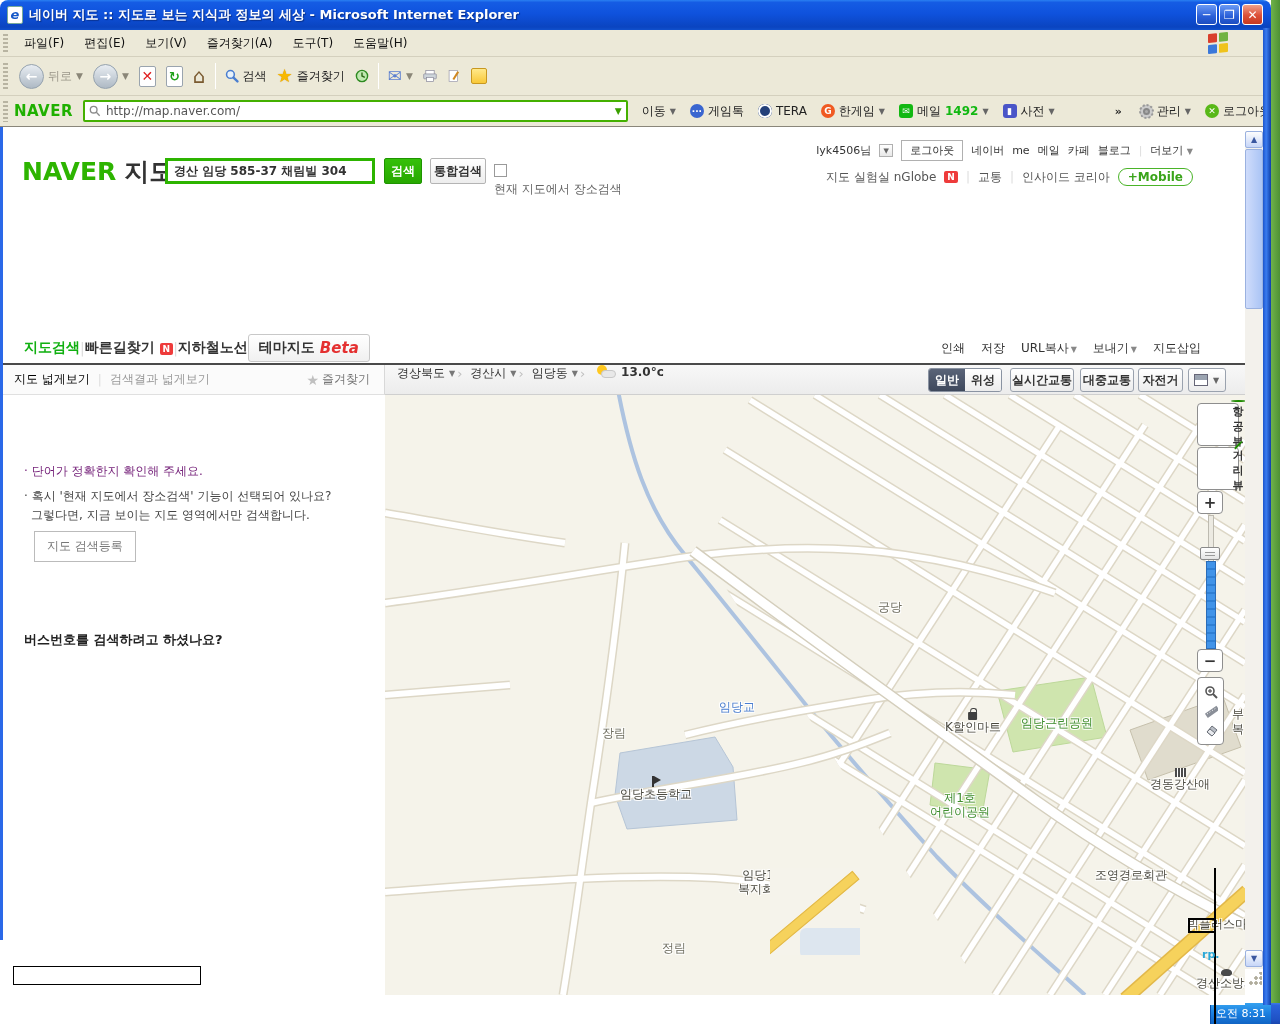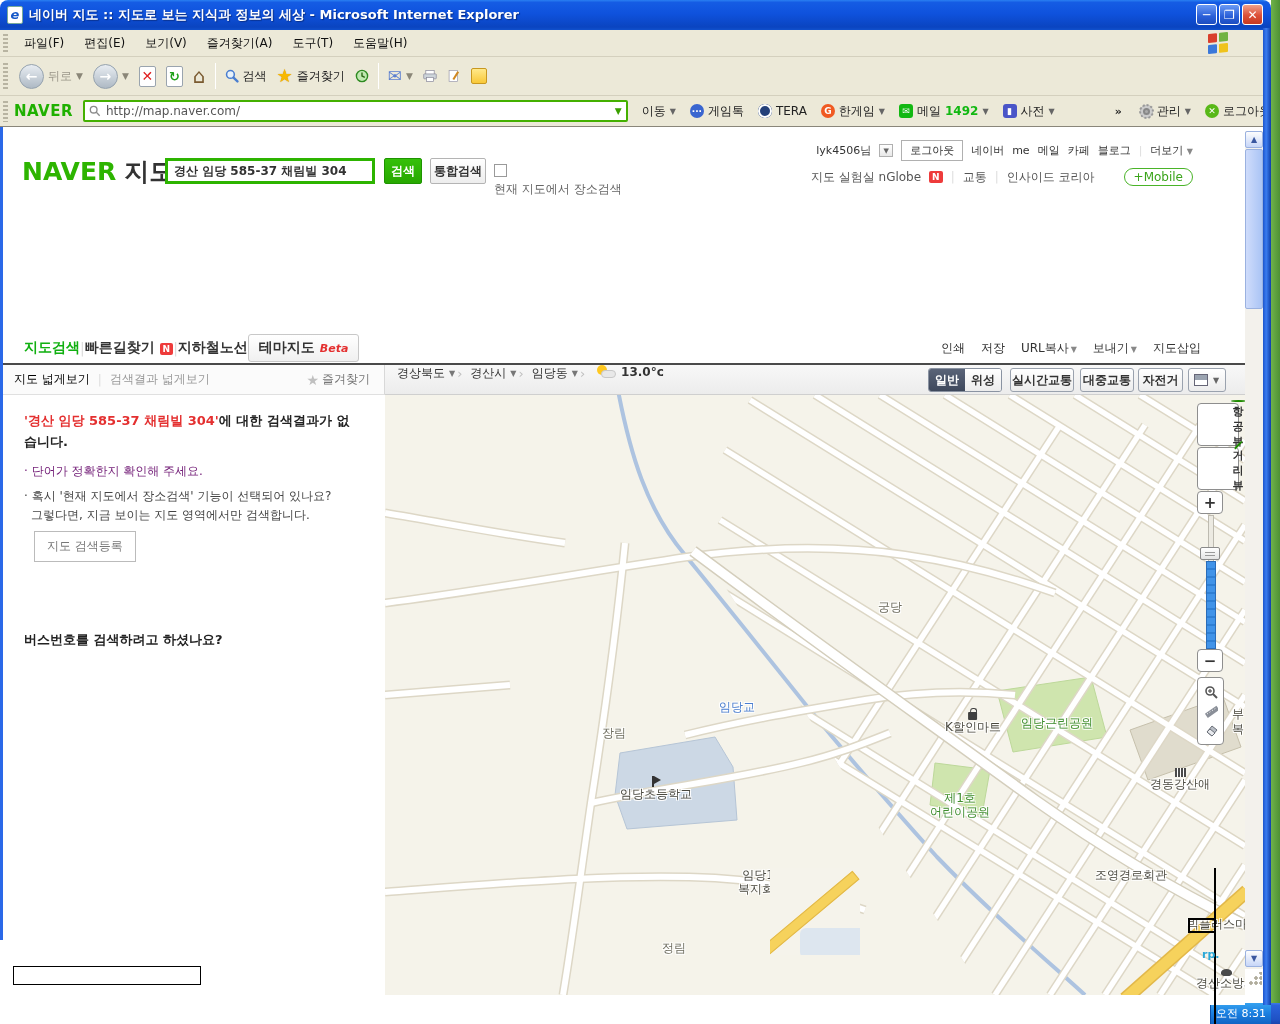--- a/index.html
+++ b/index.html
@@ -103,29 +103,29 @@
   .chk-row { position:absolute; left:494px; top:26px; display:flex; align-items:flex-start; gap:4px; color:#666;flex-direction:column; }
   .chk { width:13px; height:13px; background:#fff; border:1px solid #9a9a9a; }
   .hd-top-right { position:absolute; right:52px; top:2px; display:flex; align-items:center; gap:8px; color:#333; font-size:11px; }
   .hd-top-right .sep { color:#ddd; }
   .mini-caret-box { width:14px; height:13px; border:1px solid #b0b0b0; background:linear-gradient(#fff,#e8e8e8);
     font-size:7px; color:#666; display:flex; align-items:center; justify-content:center; }
   .btn-hd-logout { border:1px solid #b0b0b0; background:#fff; padding:2px 8px; color:#333; }
   .hd-sub-right { position:absolute; right:52px; top:30px; display:flex; align-items:center; gap:8px; color:#555; font-size:12px; }
   .hd-sub-right .sep { color:#ddd; }
   .nbadge { background:#ee3b3b; color:#fff; font-size:9px; font-weight:bold; padding:1px 3px; border-radius:2px; }
-  .mobile-pill { border:1px solid #4ab428; color:#3aa41a; border-radius:10px; padding:1px 9px; font-weight:normal; font-size:12px;margin-left:21px; }
+  .mobile-pill { border:1px solid #4ab428; color:#3aa41a; border-radius:10px; padding:1px 9px; font-weight:bold; font-size:12px; }
 
   .tabrow { position:absolute; left:0; top:199px; width:1245px; height:39px; border-bottom:2px solid #4a4a4a; background:#fff; }
   .tabs { position:absolute; left:24px; top:8px; display:flex; align-items:center; gap:0; font-size:14px; font-weight:bold; color:#333; }
   .tabs .vsep { color:#ddd; font-weight:normal; }
   .tab-active { color:#11b011; }
   .tab-theme { border:1px solid #c8c8c8; border-radius:3px; background:linear-gradient(#fff,#f0f0f0);
     padding:4px 10px; display:flex; gap:5px; align-items:center; }
-  .beta { color:#e43030; font-style:italic; font-size:11px; }
+  .beta { color:#e43030; font-style:italic; font-size:15px; }
   .tab-actions { position:absolute; right:44px; top:14px; display:flex; gap:16px; font-size:12px; color:#333; }
   .tab-actions .caret { font-size:8px; color:#888; margin-left:2px; }
 
   .subbar-left { position:absolute; left:0; top:238px; width:385px; height:30px; background:#fbfbfb;
     border-bottom:1px solid #e0e0e0; border-right:1px solid #d8d8d8; display:flex; align-items:center; padding:0 14px; }
   .subbar-left .dim { color:#999; } .subbar-left .vsep { color:#ddd; margin:0 8px; }
   .fav { margin-left:auto; color:#777; display:flex; align-items:center; gap:3px; }
   .fav .star { color:#c0c0c0; font-size:14px; }
   .subbar-map { position:absolute; left:385px; top:238px; width:860px; height:30px;
     background:linear-gradient(#f8f8f8,#ececec); border-bottom:1px solid #cfcfcf; display:flex; align-items:flex-start; padding:0 12px; }
@@ -492,23 +492,20 @@
       <span class="sb-btn" style="left:625px;width:64px">실시간교통</span>
       <span class="sb-btn" style="left:695px;width:54px">대중교통</span>
       <span class="sb-btn" style="left:753px;width:45px">자전거</span>
       <span class="grid-btn">
         <span class="grid-ic"></span>
         <span class="caret">▼</span>
       </span>
     </div>
 
     <div class="panel">
-      <p class="no-result">
-        <span class="q">'경산 임당 585-37 채림빌 304'</span><span>에 대한 검색결과가 없습니다.</span>
-      </p>
       <p class="tip1">· 단어가 정확한지 확인해 주세요.</p>
       <p class="tip2">
         <span>· 혹시 '현재 지도에서 장소검색' 기능이 선택되어 있나요?</span><br>
         <span style="margin-left:7px">그렇다면, 지금 보이는 지도 영역에서만 검색합니다.</span>
       </p>
       <span class="btn-register">지도 검색등록</span>
       <p class="bus-title">버스번호를 검색하려고 하셨나요?</p>
       <div class="empty-box"></div>
     </div>
 

